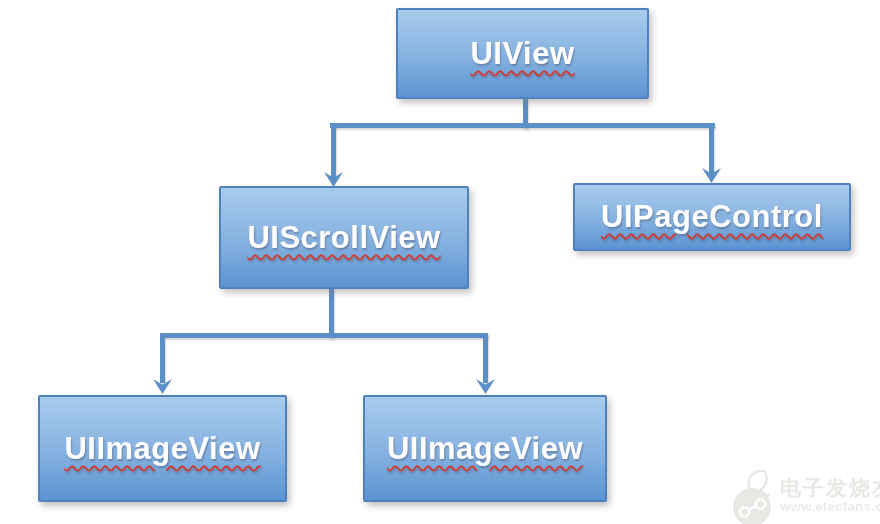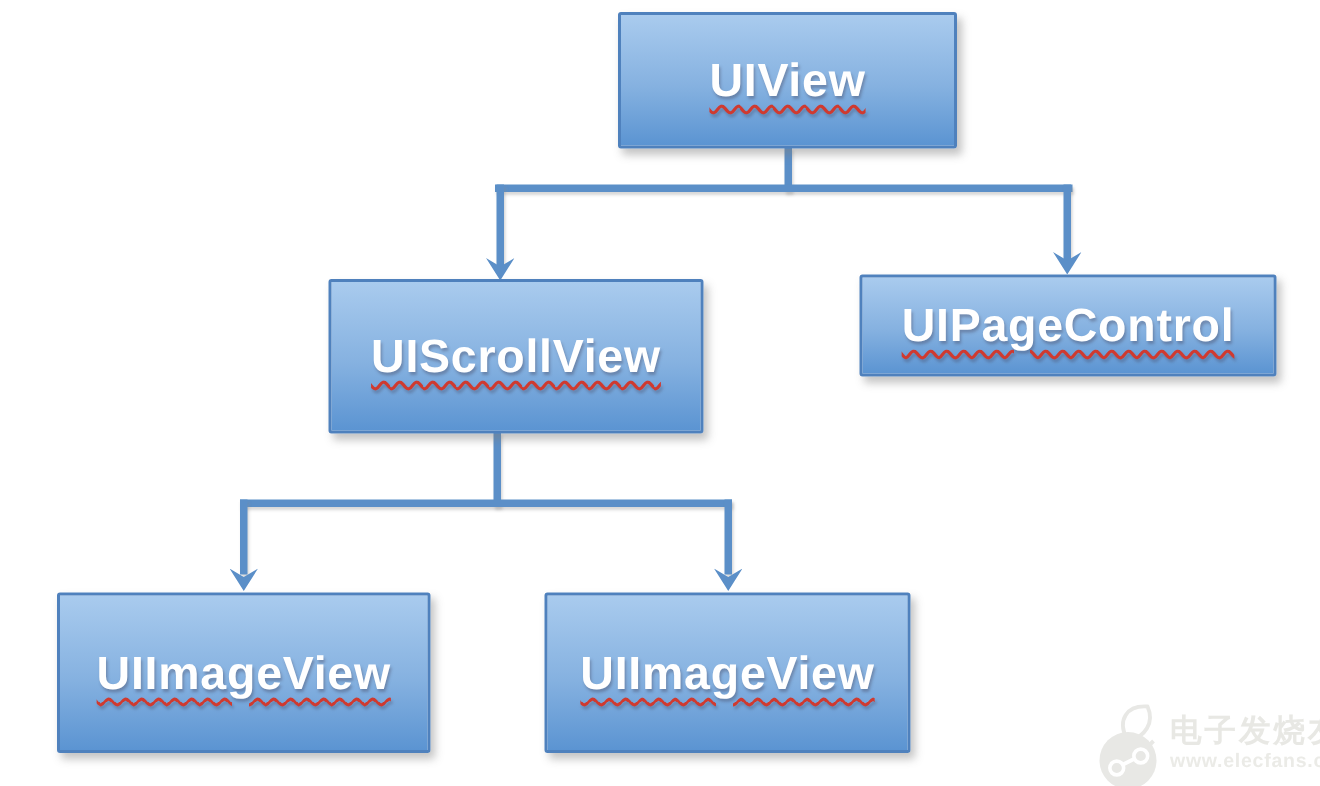--- a/index.html
+++ b/index.html
@@ -25,21 +25,21 @@
     font-weight:bold;
     letter-spacing:0.5px;
     text-shadow:1px 2px 2px rgba(70,70,95,0.4);
     text-decoration-line:underline;
     text-decoration-style:wavy;
     text-decoration-color:#cf3a30;
     text-decoration-thickness:2px;
     text-underline-offset:6px;
     white-space:nowrap;
   }
-  #node-uiview        {left:412px;top:8px;  width:226px;height:91px;}
+  #node-uiview        {left:396px;top:8px;  width:253px;height:91px;}
   #node-uiscrollview  {left:219px;top:186px;width:250px;height:103px;}
   #node-uipagecontrol {left:573px;top:183px;width:278px;height:68px;}
   #node-uiimageview-l {left:38px; top:395px;width:249px;height:107px;}
   #node-uiimageview-r {left:363px;top:395px;width:244px;height:107px;}
 
   .conn{
     position:absolute;
     background:#5b8fc8;
     box-shadow:1px 2px 2px rgba(140,140,140,0.35);
   }

